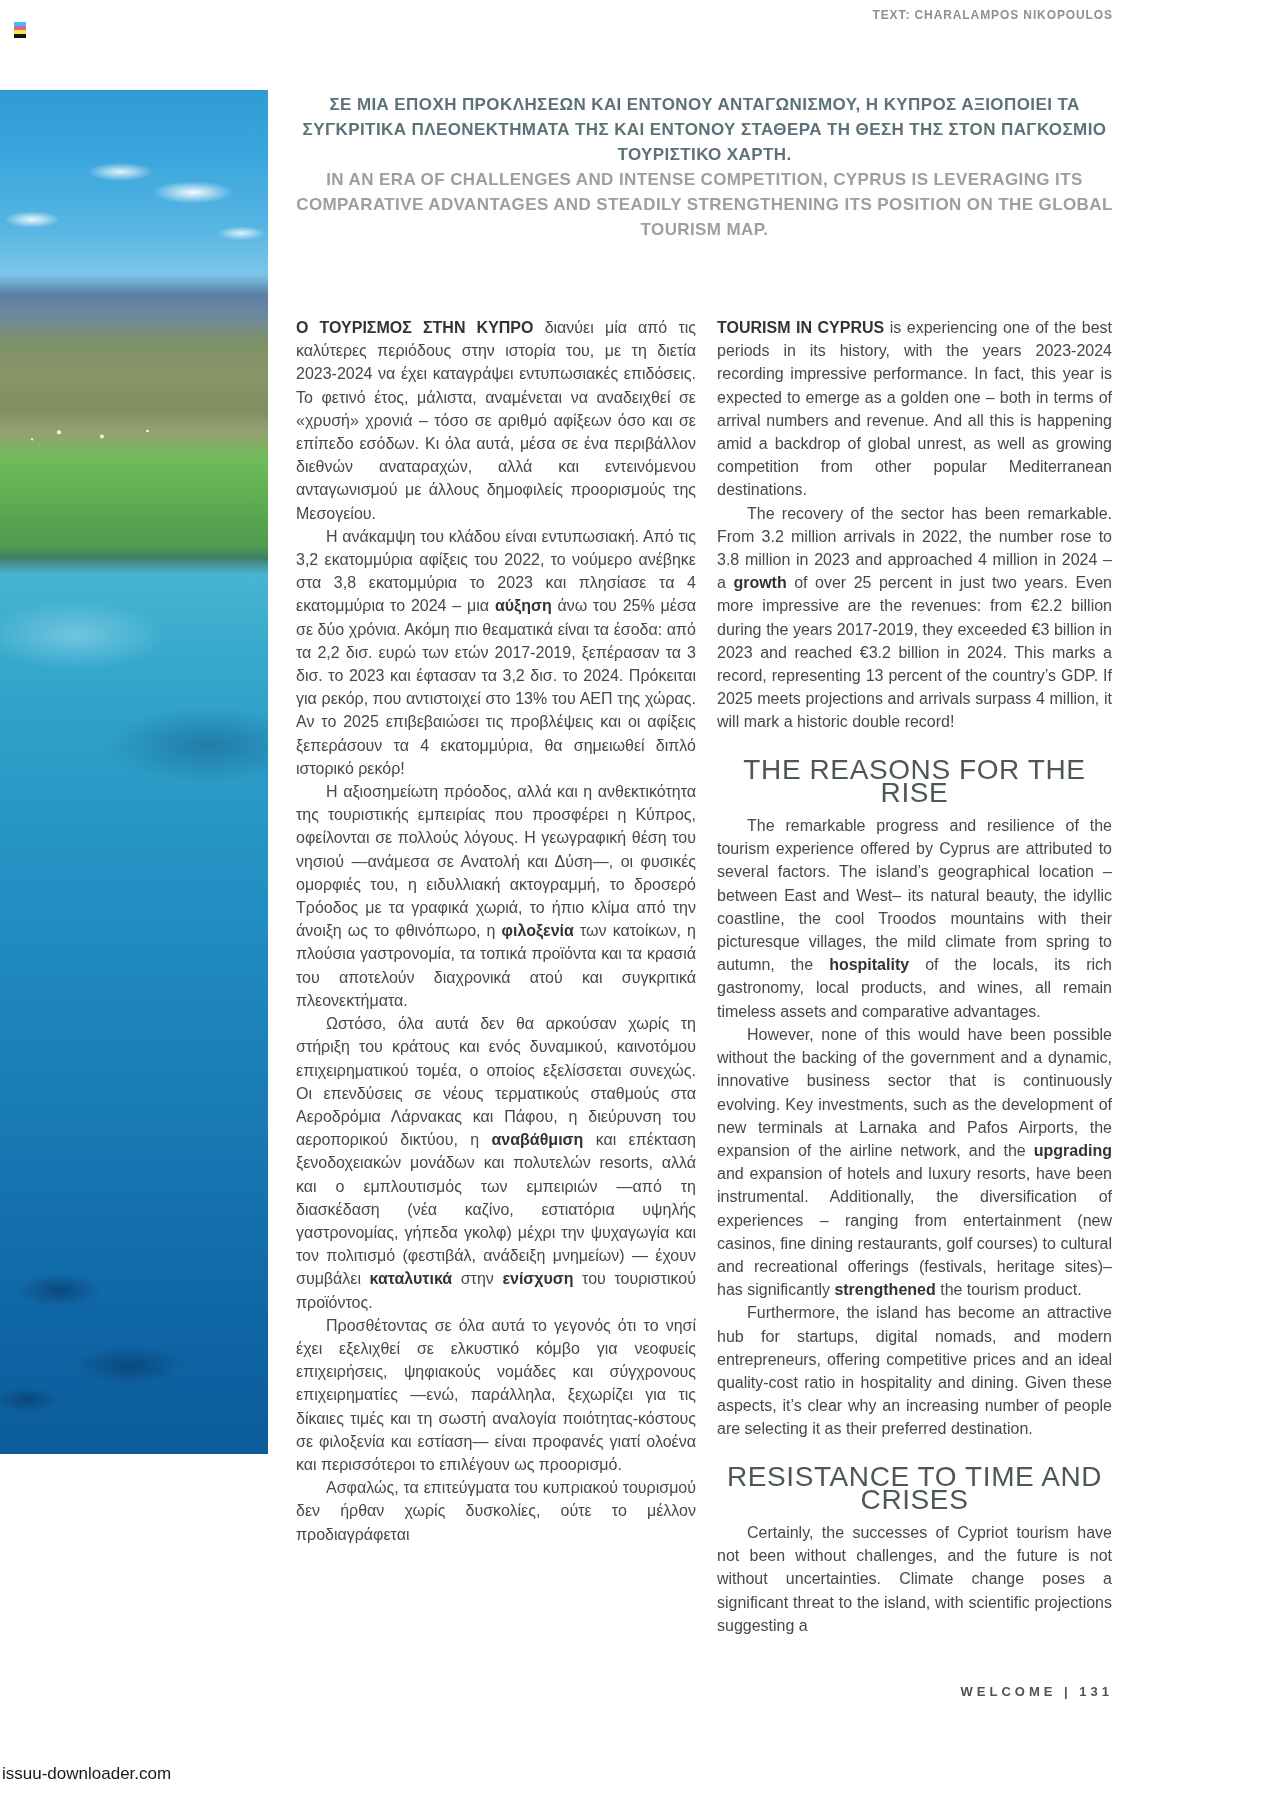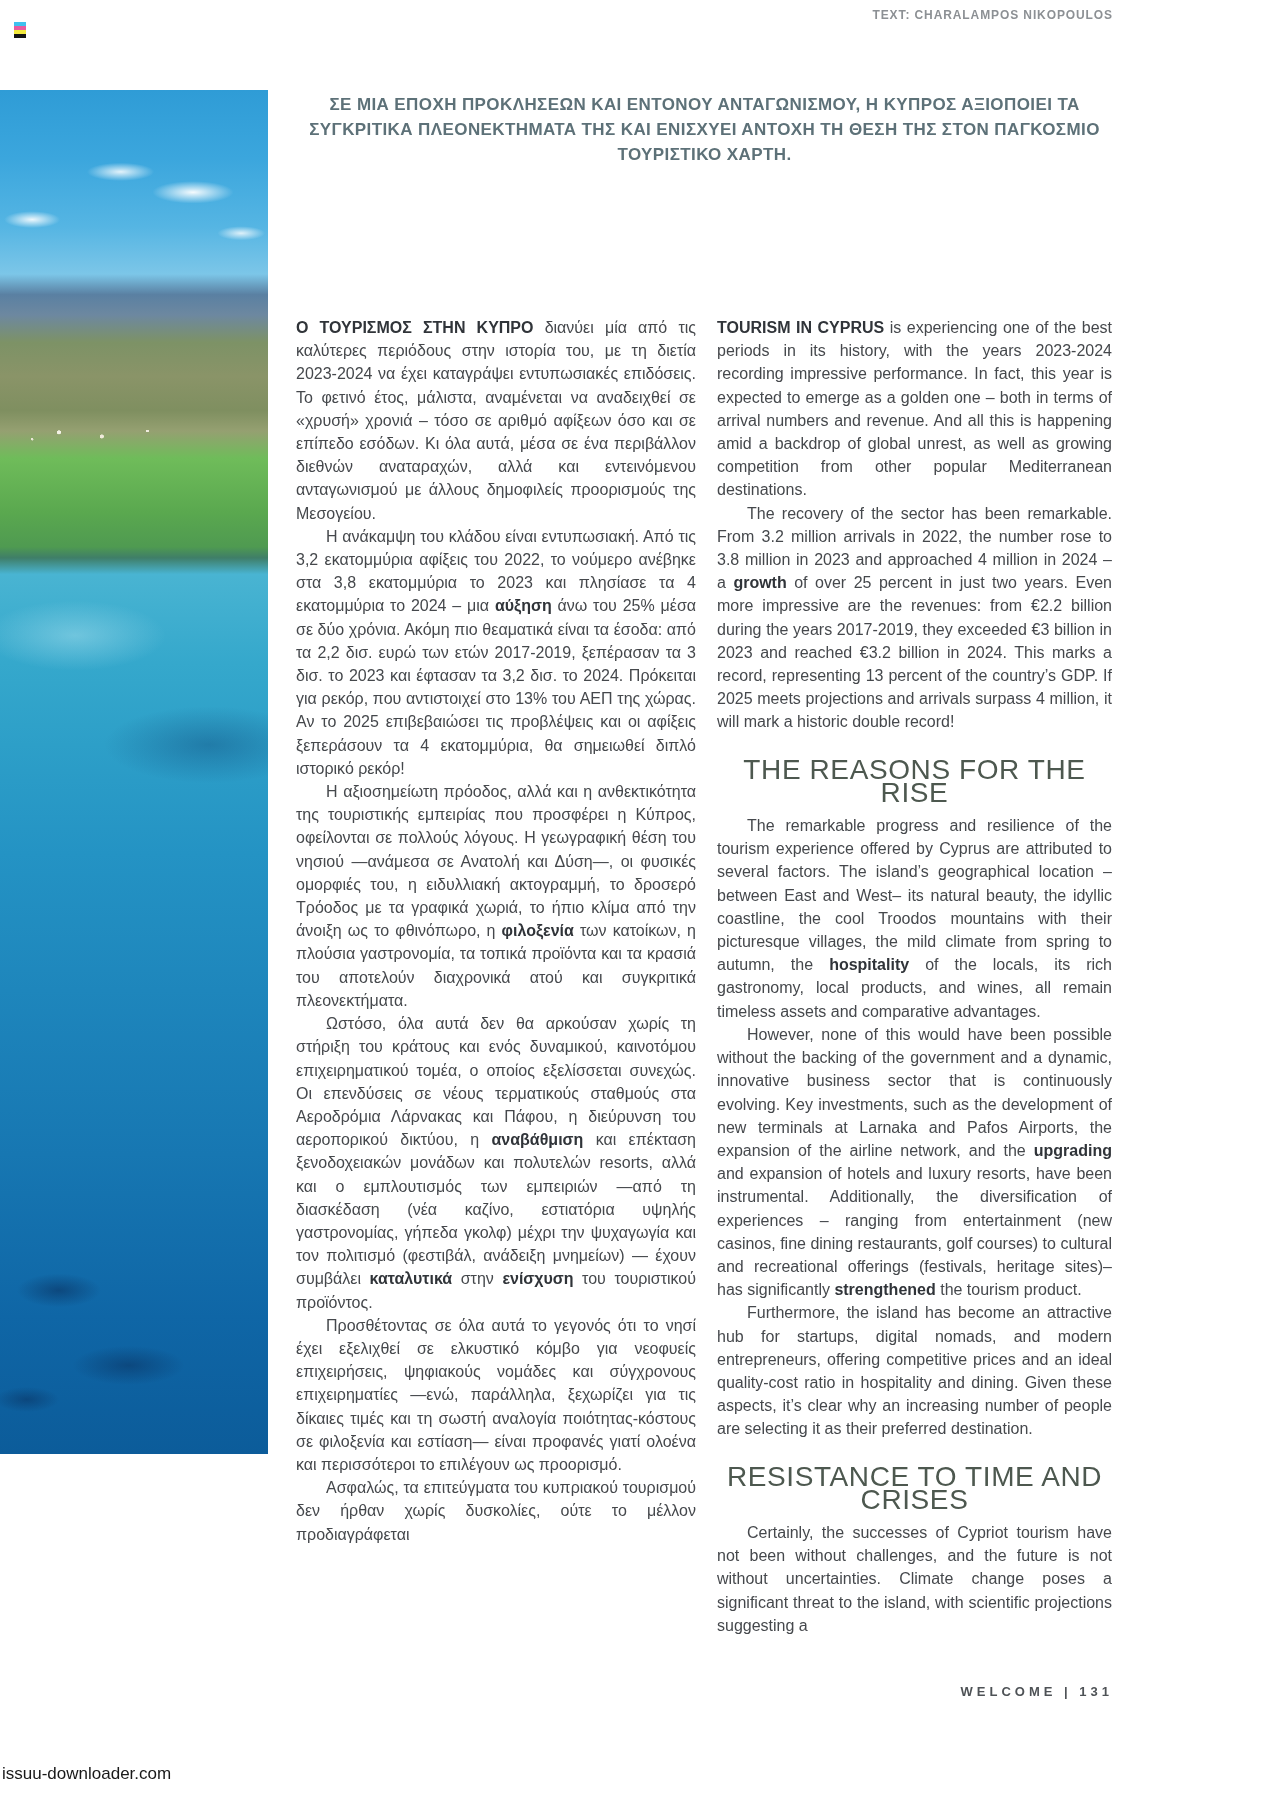--- a/index.html
+++ b/index.html
@@ -85,21 +85,22 @@
       <span class="m"></span>
       <span class="y"></span>
       <span class="k"></span>
   </div>
 
   <div class="credit">TEXT: CHARALAMPOS NIKOPOULOS</div>
 
   <div class="photo" title="aerial-view-cyprus-coastline-mountains-turquoise-sea"></div>
 
   <div class="intro">
-    <p class="intro-el">ΣΕ ΜΙΑ ΕΠΟΧΗ ΠΡΟΚΛΗΣΕΩΝ ΚΑΙ ΕΝΤΟΝΟΥ ΑΝΤΑΓΩΝΙΣΜΟΥ, Η ΚΥΠΡΟΣ ΑΞΙΟΠΟΙΕΙ ΤΑ ΣΥΓΚΡΙΤΙΚΑ ΠΛΕΟΝΕΚΤΗΜΑΤΑ ΤΗΣ ΚΑΙ ΕΝΙΣΧΥΕΙ ΑΝΤΟΧΗ ΤΗ ΘΕΣΗ ΤΗΣ ΣΤΟΝ ΠΑΓΚΟΣΜΙΟ ΤΟΥΡΙΣΤΙΚΟ ΧΑΡΤΗ.</p>
+    <p class="intro-el">ΣΕ ΜΙΑ ΕΠΟΧΗ ΠΡΟΚΛΗΣΕΩΝ ΚΑΙ ΕΝΤΟΝΟΥ ΑΝΤΑΓΩΝΙΣΜΟΥ, Η ΚΥΠΡΟΣ ΑΞΙΟΠΟΙΕΙ ΤΑ ΣΥΓΚΡΙΤΙΚΑ ΠΛΕΟΝΕΚΤΗΜΑΤΑ ΤΗΣ ΚΑΙ ΕΝΤΟΝΟΥ ΣΤΑΘΕΡΑ ΤΗ ΘΕΣΗ ΤΗΣ ΣΤΟΝ ΠΑΓΚΟΣΜΙΟ ΤΟΥΡΙΣΤΙΚΟ ΧΑΡΤΗ.</p>
+    <p class="intro-en">IN AN ERA OF CHALLENGES AND INTENSE COMPETITION, CYPRUS IS LEVERAGING ITS COMPARATIVE ADVANTAGES AND STEADILY STRENGTHENING ITS POSITION ON THE GLOBAL TOURISM MAP.</p>
   </div>
 
   <div class="col col-el" id="col-el">
       <p class="para lead"><span class="bold">Ο ΤΟΥΡΙΣΜΟΣ ΣΤΗΝ ΚΥΠΡΟ</span><span> διανύει μία από τις καλύτερες περιόδους στην ιστορία του, με τη διετία 2023-2024 να έχει καταγράψει εντυπωσιακές επιδόσεις. Το φετινό έτος, μάλιστα, αναμένεται να αναδειχθεί σε «χρυσή» χρονιά – τόσο σε αριθμό αφίξεων όσο και σε επίπεδο εσόδων. Κι όλα αυτά, μέσα σε ένα περιβάλλον διεθνών αναταραχών, αλλά και εντεινόμενου ανταγωνισμού με άλλους δημοφιλείς προορισμούς της Μεσογείου.</span></p>
       <p class="para"><span>Η ανάκαμψη του κλάδου είναι εντυπωσιακή. Από τις 3,2 εκατομμύρια αφίξεις του 2022, το νούμερο ανέβηκε στα 3,8 εκατομμύρια το 2023 και πλησίασε τα 4 εκατομμύρια το 2024 – μια </span><span class="bold">αύξηση</span><span> άνω του 25% μέσα σε δύο χρόνια. Ακόμη πιο θεαματικά είναι τα έσοδα: από τα 2,2 δισ. ευρώ των ετών 2017-2019, ξεπέρασαν τα 3 δισ. το 2023 και έφτασαν τα 3,2 δισ. το 2024. Πρόκειται για ρεκόρ, που αντιστοιχεί στο 13% του ΑΕΠ της χώρας. Αν το 2025 επιβεβαιώσει τις προβλέψεις και οι αφίξεις ξεπεράσουν τα 4 εκατομμύρια, θα σημειωθεί διπλό ιστορικό ρεκόρ!</span></p>
       <p class="para"><span>Η αξιοσημείωτη πρόοδος, αλλά και η ανθεκτικότητα της τουριστικής εμπειρίας που προσφέρει η Κύπρος, οφείλονται σε πολλούς λόγους. Η γεωγραφική θέση του νησιού —ανάμεσα σε Ανατολή και Δύση—, οι φυσικές ομορφιές του, η ειδυλλιακή ακτογραμμή, το δροσερό Τρόοδος με τα γραφικά χωριά, το ήπιο κλίμα από την άνοιξη ως το φθινόπωρο, η </span><span class="bold">φιλοξενία</span><span> των κατοίκων, η πλούσια γαστρονομία, τα τοπικά προϊόντα και τα κρασιά του αποτελούν διαχρονικά ατού και συγκριτικά πλεονεκτήματα.</span></p>
       <p class="para"><span>Ωστόσο, όλα αυτά δεν θα αρκούσαν χωρίς τη στήριξη του κράτους και ενός δυναμικού, καινοτόμου επιχειρηματικού τομέα, ο οποίος εξελίσσεται συνεχώς. Οι επενδύσεις σε νέους τερματικούς σταθμούς στα Αεροδρόμια Λάρνακας και Πάφου, η διεύρυνση του αεροπορικού δικτύου, η </span><span class="bold">αναβάθμιση</span><span> και επέκταση ξενοδοχειακών μονάδων και πολυτελών resorts, αλλά και ο εμπλουτισμός των εμπειριών —από τη διασκέδαση (νέα καζίνο, εστιατόρια υψηλής γαστρονομίας, γήπεδα γκολφ) μέχρι την ψυχαγωγία και τον πολιτισμό (φεστιβάλ, ανάδειξη μνημείων) — έχουν συμβάλει </span><span class="bold">καταλυτικά</span><span> στην </span><span class="bold">ενίσχυση</span><span> του τουριστικού προϊόντος.</span></p>
       <p class="para"><span>Προσθέτοντας σε όλα αυτά το γεγονός ότι το νησί έχει εξελιχθεί σε ελκυστικό κόμβο για νεοφυείς επιχειρήσεις, ψηφιακούς νομάδες και σύγχρονους επιχειρηματίες —ενώ, παράλληλα, ξεχωρίζει για τις δίκαιες τιμές και τη σωστή αναλογία ποιότητας-κόστους σε φιλοξενία και εστίαση— είναι προφανές γιατί ολοένα και περισσότεροι το επιλέγουν ως προορισμό.</span></p>
       <p class="para"><span>Ασφαλώς, τα επιτεύγματα του κυπριακού τουρισμού δεν ήρθαν χωρίς δυσκολίες, ούτε το μέλλον προδιαγράφεται</span></p>
     </div>

